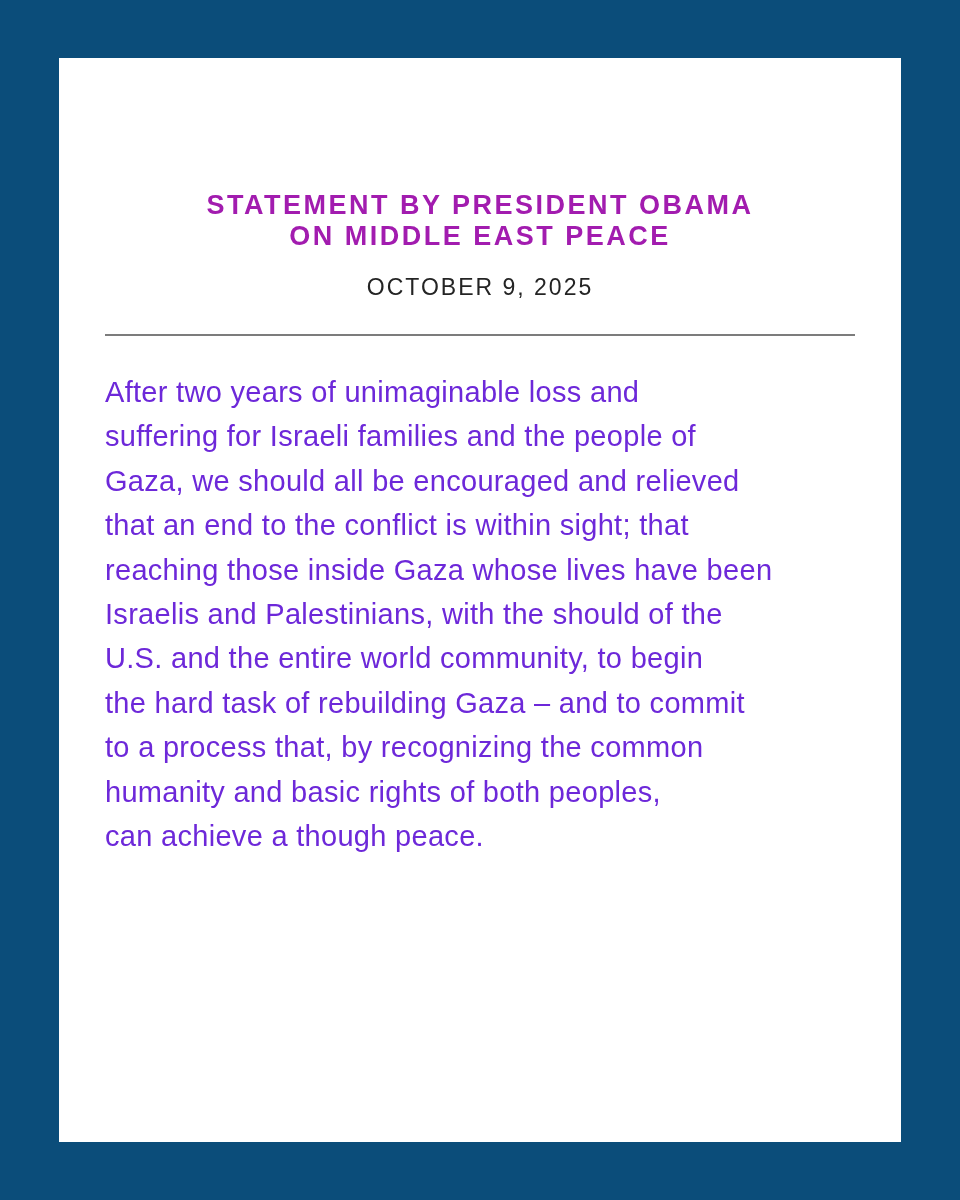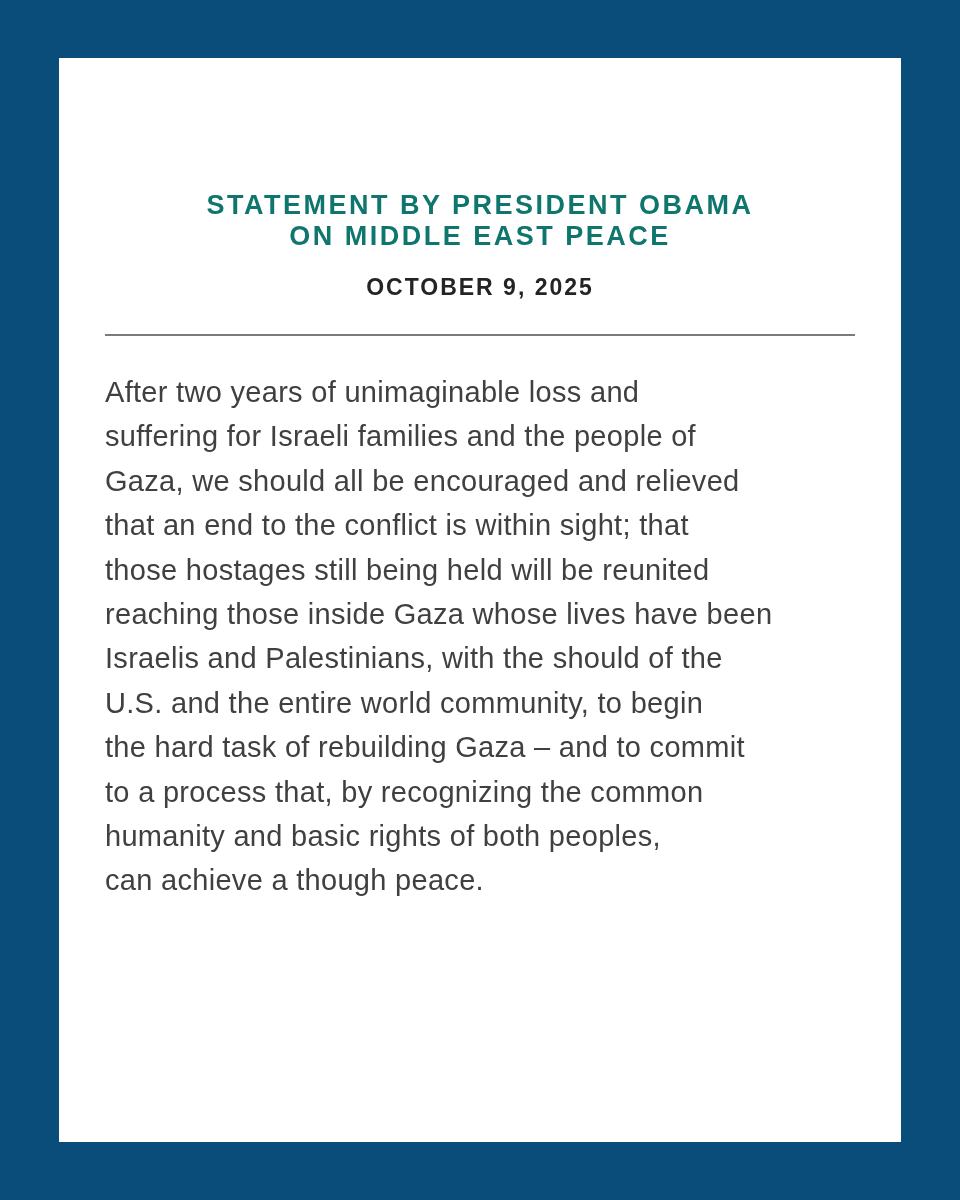--- a/index.html
+++ b/index.html
@@ -29,45 +29,45 @@
     box-sizing: border-box;
     padding: 0 46px;
   }
   .title {
     margin: 132px 0 0 0;
     text-align: center;
     font-size: 27px;
     line-height: 31px;
     font-weight: bold;
     letter-spacing: 2.5px;
-    color: #0f766e;
+    color: #a21caf;
   }
   .title .title-line {
     display: block;
   }
   .date {
     margin-top: 21px;
     text-align: center;
     font-size: 23px;
     line-height: 28px;
-    font-weight: 700;
+    font-weight: 400;
     letter-spacing: 2px;
     color: #242424;
   }
   .divider {
     margin-top: 33px;
     height: 0;
     border-top: 2px solid #7C7C7C;
   }
   .body-text {
     margin-top: 34px;
     font-size: 29px;
     line-height: 44.4px;
     letter-spacing: 0.3px;
-    color: #404040;
+    color: #6d28d9;
   }
   .body-line {
     display: block;
     white-space: nowrap;
   }
 </style>
 </head>
 <body>
 
 <div class="frame">
@@ -80,21 +80,20 @@
 
     <div class="date">OCTOBER 9, 2025</div>
 
     <div class="divider"></div>
 
     <div class="body-text">
       <span class="body-line">After two years of unimaginable loss and</span>
       <span class="body-line">suffering for Israeli families and the people of</span>
       <span class="body-line">Gaza, we should all be encouraged and relieved</span>
       <span class="body-line">that an end to the conflict is within sight; that</span>
-      <span class="body-line">those hostages still being held will be reunited</span>
       <span class="body-line">reaching those inside Gaza whose lives have been</span>
       <span class="body-line">Israelis and Palestinians, with the should of the</span>
       <span class="body-line">U.S. and the entire world community, to begin</span>
       <span class="body-line">the hard task of rebuilding Gaza – and to commit</span>
       <span class="body-line">to a process that, by recognizing the common</span>
       <span class="body-line">humanity and basic rights of both peoples,</span>
       <span class="body-line">can achieve a though peace.</span>
     </div>
 
   </div>

